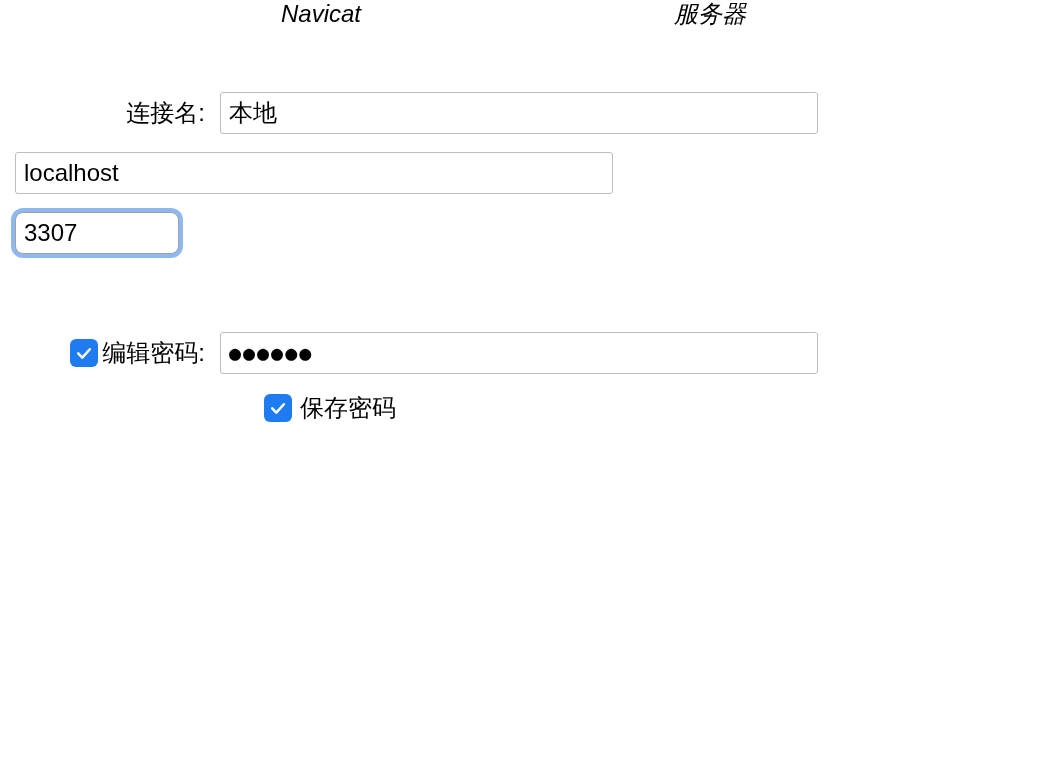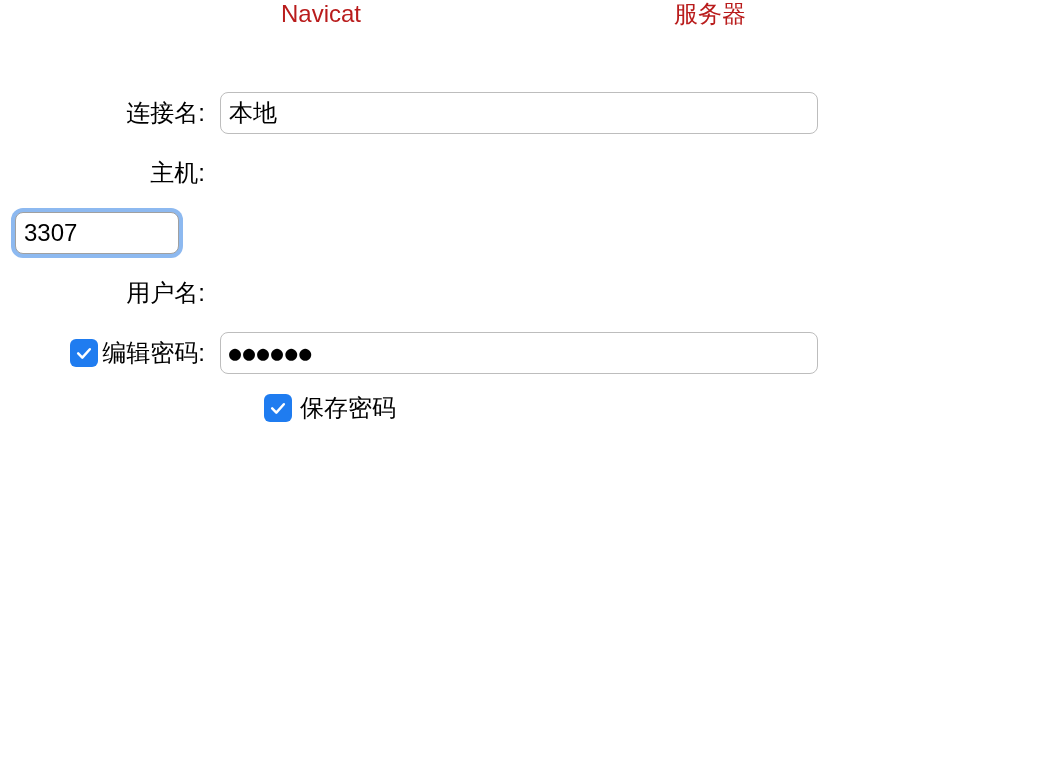--- a/index.html
+++ b/index.html
@@ -18,22 +18,23 @@
       display: flex;
       position: absolute;
       top: 0;
       left: 0;
       width: 100%;
       height: 28px;
       align-items: center;
     }
     .tab {
       font-size: 24px;
-      color: #b91c1c;
+      color: #000000;
       position: absolute;
+      font-style: italic;
     }
     .tab-navicat {
       left: 281px;
     }
     .tab-server {
       left: 674px;
     }
     .form {
       position: absolute;
       top: 92px;
@@ -59,21 +60,21 @@
     .form-label-with-checkbox {
       display: flex;
       justify-content: flex-end;
       align-items: center;
       gap: 4px;
     }
     .form-input {
       margin-left: 15px;
       height: 42px;
       border: 1.5px solid #bdbdbd;
-      border-radius: 8px;
+      border-radius: 3px;
       font-size: 24px;
       padding: 4px 8px;
       background: #fff;
       color: #000;
       outline: none;
     }
     .input-wide {
       width: 598px;
     }
     .input-narrow {
@@ -128,29 +129,28 @@
 </div>
 
 <div class="form">
 
   <div class="form-row">
     <div class="form-label">连接名:</div>
     <input type="text" class="form-input input-wide" value="本地" style="">
   </div>
 
   <div class="form-row">
-    <div class="form-label">主机:</div>
+    <input type="text" class="form-input input-wide" value="localhost" style="">
   </div>
 
   <div class="form-row">
     <input type="text" class="form-input input-narrow input-focused port-caret" value="3307" style="">
   </div>
 
   <div class="form-row">
-    <div class="form-label">用户名:</div>
   </div>
 
   <div class="form-row">
     <div class="form-label form-label-with-checkbox">
       <span class="checkbox">
         <svg viewBox="0 0 24 24">
           <path d="M5 12.5 L10 17.5 L19 7.5" stroke="#fff" stroke-width="3" fill="none" stroke-linecap="round" stroke-linejoin="round"></path>
         </svg>
       </span>
       <span>编辑密码:</span>

